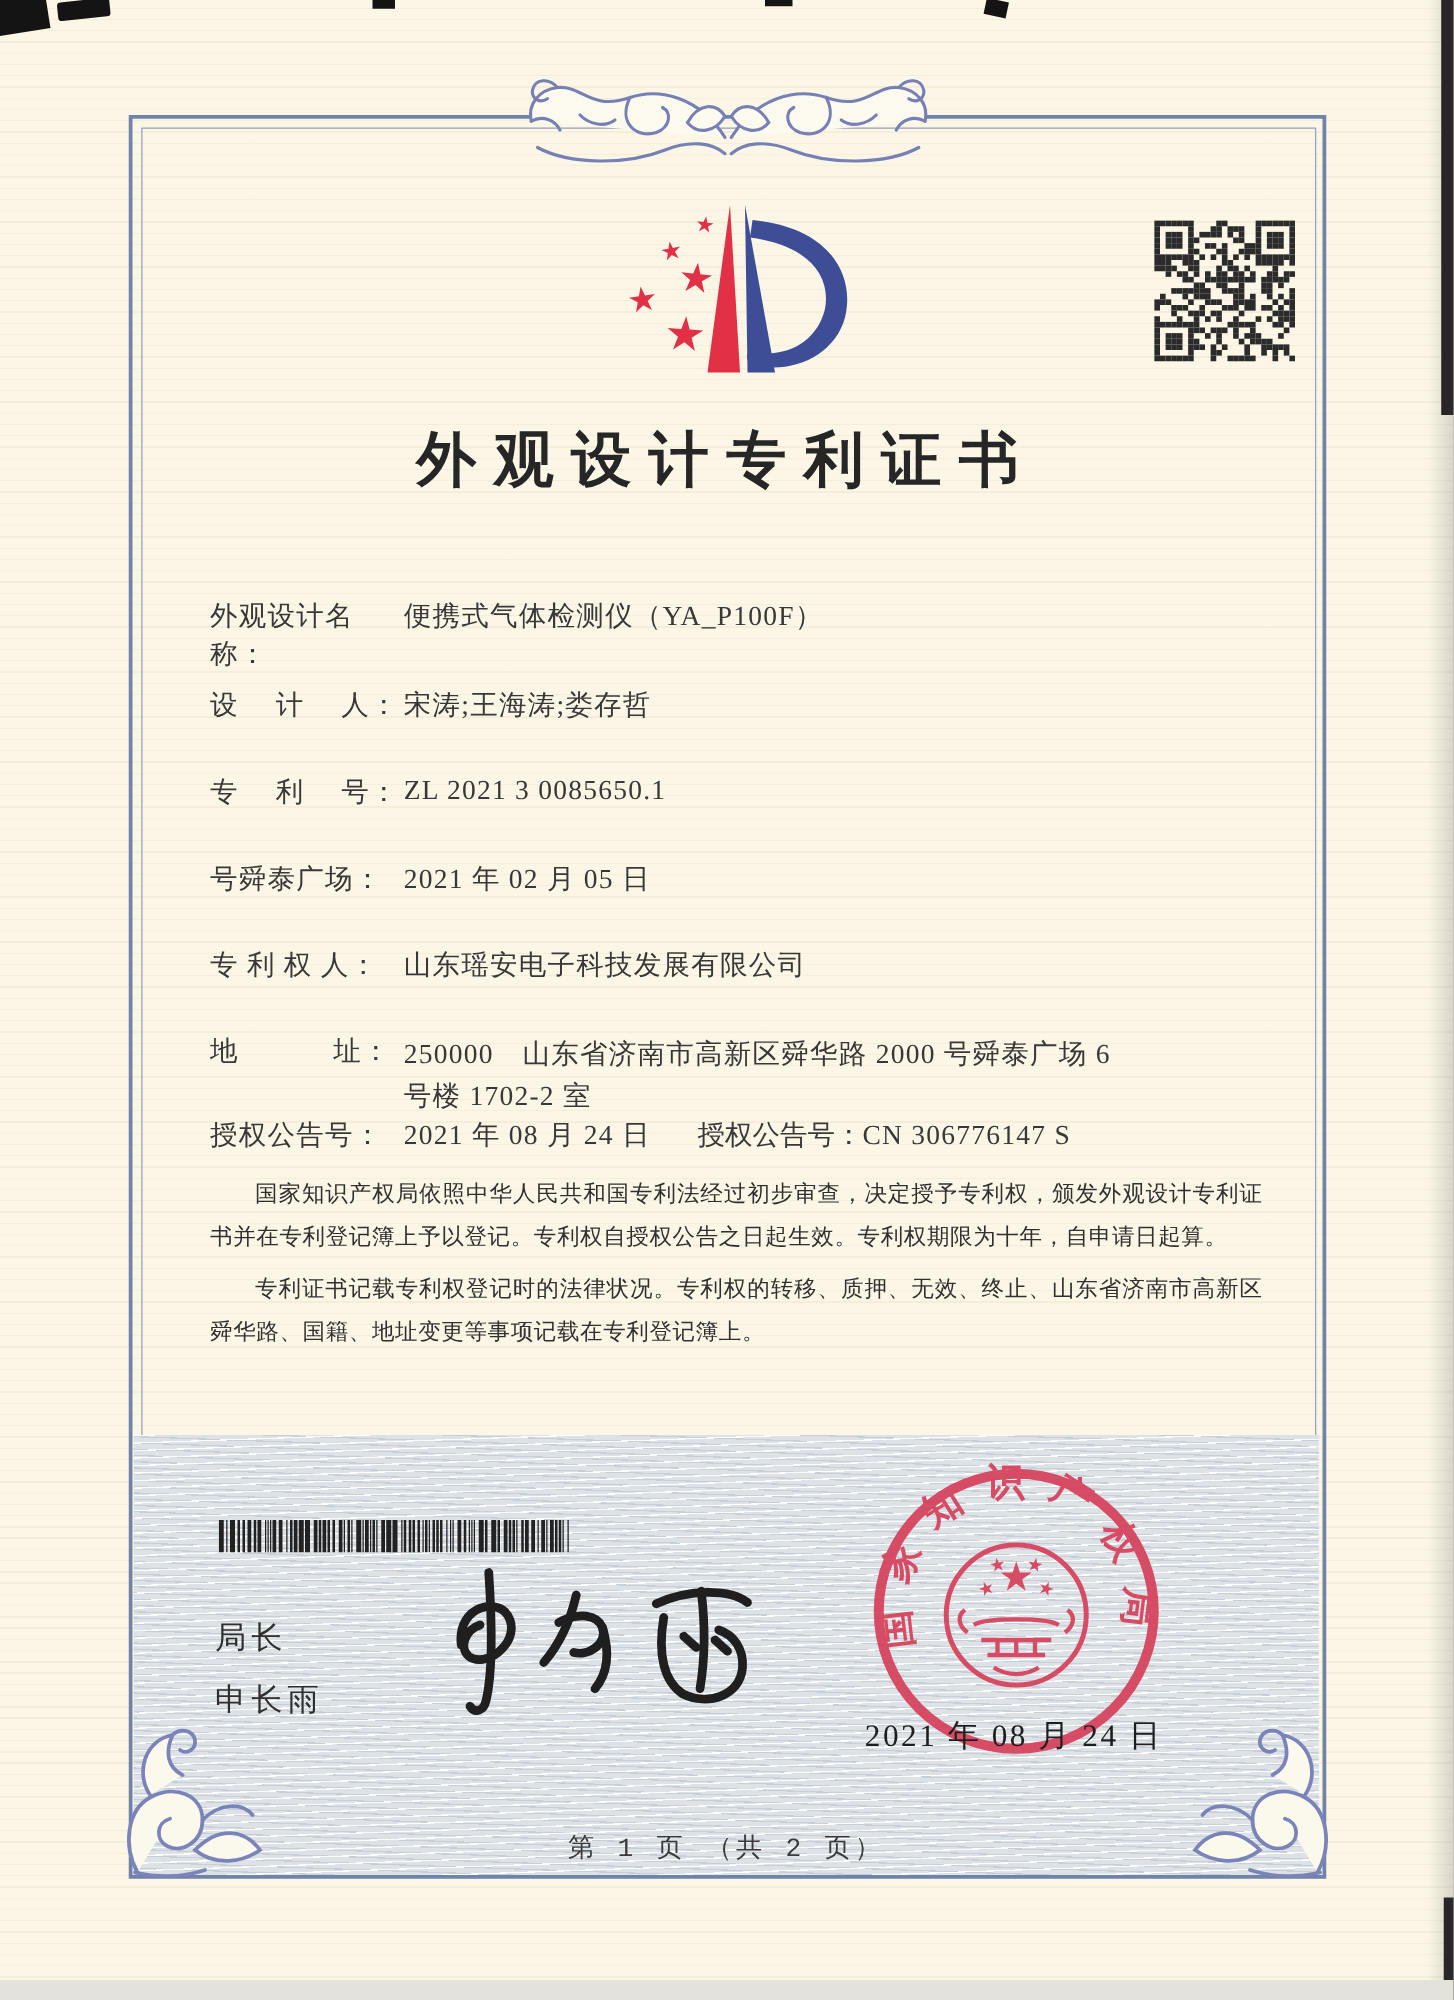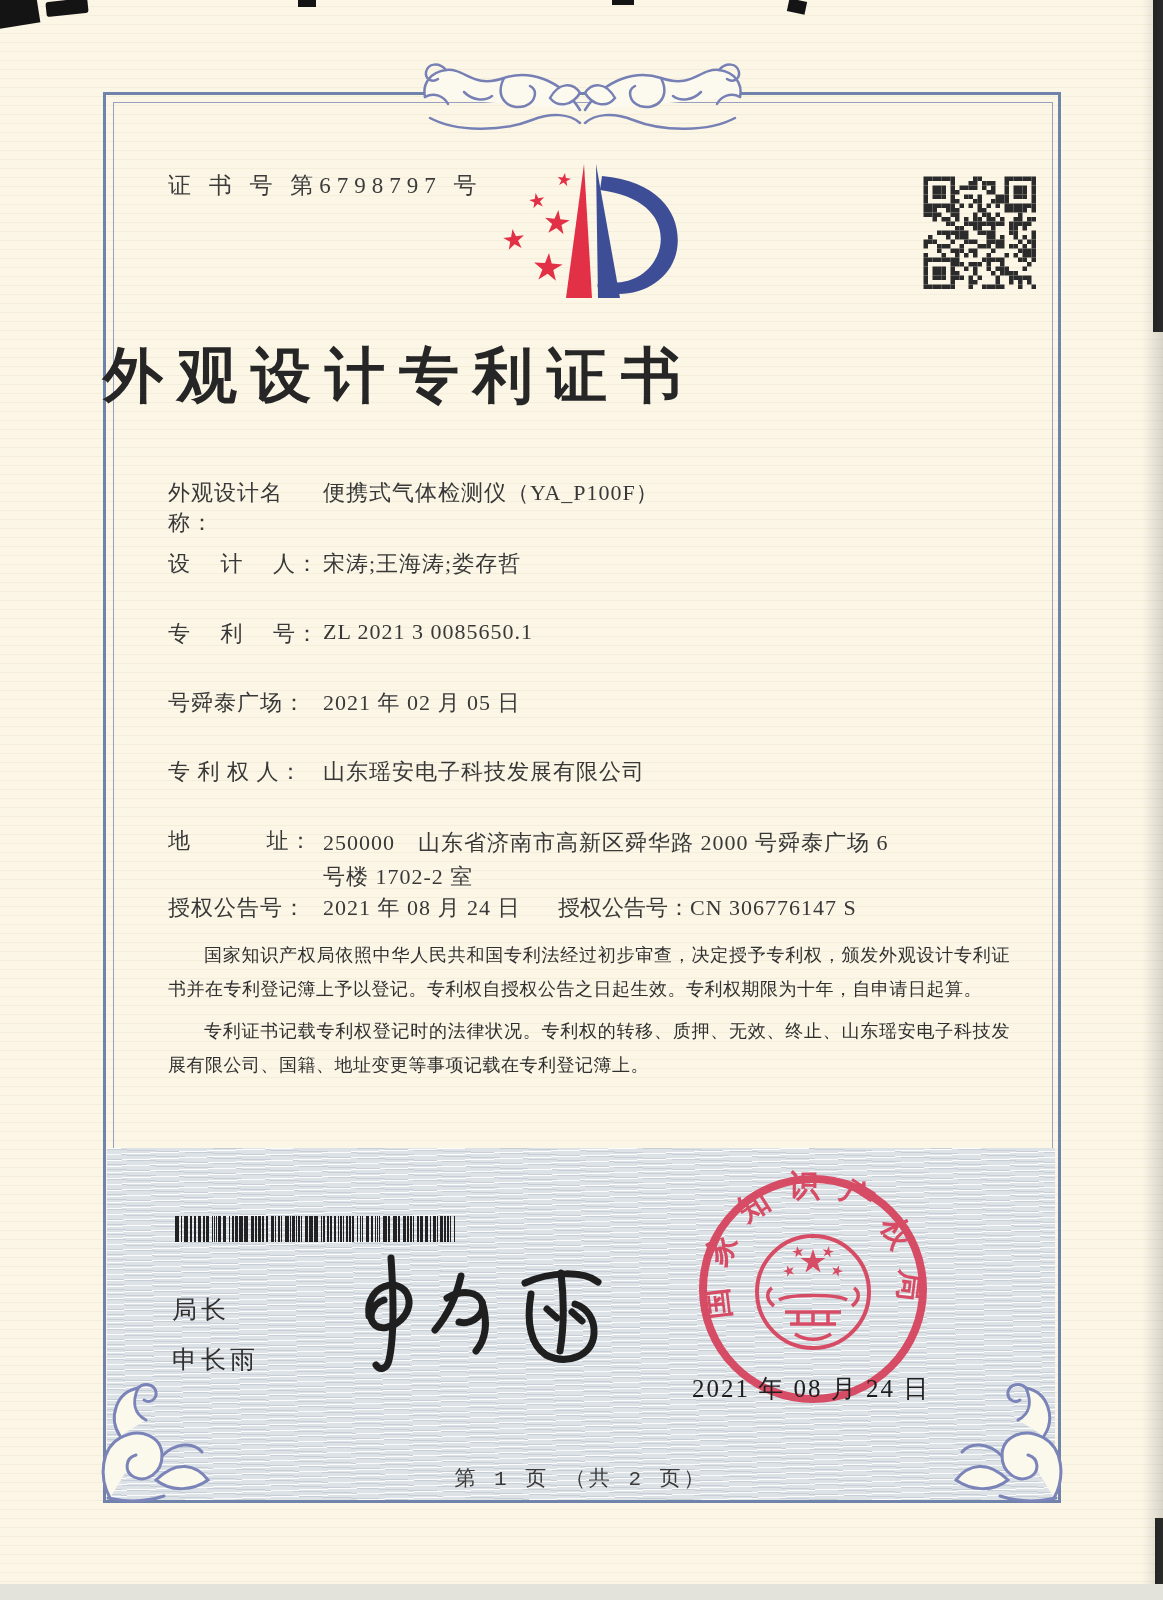--- a/index.html
+++ b/index.html
@@ -27,22 +27,22 @@
   
   .band{
     position:absolute;left:107px;top:1148px;width:948px;height:352px;
     background-color:#dde2e6;
     background-image:
       repeating-linear-gradient(178deg, rgba(255,255,255,.9) 0 1px, rgba(0,0,0,0) 1px 6px),
       repeating-linear-gradient(2deg, rgba(176,183,194,.45) 0 1px, rgba(0,0,0,0) 1px 5px);
   }
   
   .certno{position:absolute;left:168px;top:170px;font-size:23px;letter-spacing:6px;color:#3c3c3c;}
-  .title{position:absolute;left:103px;width:956px;top:336px;text-align:left;
-         font-size:60px;font-weight:700;letter-spacing:14px;color:#262626;}
+  .title{position:absolute;left:103px;width:956px;top:336px;text-align:center;
+         font-size:48px;font-weight:700;letter-spacing:14px;color:#262626;}
   .frow{position:absolute;left:168px;width:892px;font-size:22px;color:#383838;}
   .flabel{display:inline-block;width:155px;letter-spacing:1px;vertical-align:top;}
   .fvalue{letter-spacing:1px;}
   .frow.address .fvalue{display:inline-block;width:590px;line-height:1.55;vertical-align:top;}
   .grant2{position:absolute;left:390px;top:0;white-space:nowrap;}
   .paras{position:absolute;left:168px;top:938px;width:842px;}
   .paras p{margin:0;font-size:18px;line-height:34px;text-indent:2em;text-align:justify;color:#303030;letter-spacing:.5px;}
   .paras p + p{margin-top:8px;}
   
   .barcode{position:absolute;left:175px;top:1216px;}
@@ -119,21 +119,20 @@
     <g stroke="#7b84b8" stroke-width="3" fill="none" stroke-linecap="round">
       <path d="M14,118 C2,96 6,68 24,58 C44,47 66,56 66,76 C66,93 50,103 38,97 C28,92 29,78 40,75" fill="#fbf8ec"></path>
       <path d="M24,56 C12,38 20,12 42,8 C36,22 38,34 50,40" fill="#fbf8ec"></path>
       <path d="M60,100 C80,80 100,84 112,100 C98,110 76,113 60,100 Z" fill="#fbf8ec"></path>
       <path d="M66,76 C80,62 98,62 106,72"></path>
       <path d="M42,8 C48,2 58,4 60,12 C61,19 54,24 48,20"></path>
       <path d="M12,118 C30,122 50,122 68,116"></path>
     </g>
   </svg>
 
-  <div class="certno">证 书 号 第6798797 号</div>
 
   <svg class="logo" width="240" height="175" viewBox="0 0 240 175">
     <polygon fill="#e23046" points="97.0,33.1 97.9,38.1 102.9,38.8 98.4,41.2 99.3,46.2 95.6,42.6 91.1,45.0 93.4,40.5 89.7,36.9 94.7,37.6"></polygon>
     <polygon fill="#e23046" points="67.6,53.1 70.3,58.3 76.1,57.2 72.0,61.4 74.8,66.6 69.5,64.0 65.5,68.2 66.3,62.4 61.1,59.9 66.8,58.9"></polygon>
     <polygon fill="#e23046" points="90.4,70.1 92.3,79.3 101.7,80.3 93.5,85.0 95.5,94.3 88.5,87.9 80.3,92.7 84.1,84.0 77.1,77.7 86.5,78.7"></polygon>
     <polygon fill="#e23046" points="44.5,89.1 48.0,96.3 55.9,95.2 50.1,100.7 53.6,107.9 46.6,104.2 40.8,109.7 42.2,101.8 35.2,98.1 43.1,97.0"></polygon>
     <polygon fill="#e23046" points="81.0,113.0 83.7,123.6 94.6,124.4 85.3,130.1 87.9,140.7 79.6,133.7 70.4,139.5 74.4,129.4 66.1,122.4 77.0,123.1"></polygon>
     <polygon points="116,24 124,158 98,158" fill="#e23046"></polygon>
     <polygon points="128,24 152,158 130,158" fill="#3d4e97"></polygon>
     <path d="M134,36 C198,42 216,82 208,114 C200,144 166,160 134,152 C130,150 128,146 131,141 C161,148 186,133 192,107 C197,80 178,56 132,50 Z" fill="#3d4e97"></path>
@@ -490,21 +489,21 @@
     <div class="frow" style="top:893px">
       <span class="flabel">授权公告号：</span><span class="fvalue">2021 年 08 月 24 日</span>
       <span class="grant2">
         <span>授权公告号：</span><span class="fvalue">CN 306776147 S</span>
       </span>
     </div>
   </div>
 
   <div class="paras">
     <p>国家知识产权局依照中华人民共和国专利法经过初步审查，决定授予专利权，颁发外观设计专利证书并在专利登记簿上予以登记。专利权自授权公告之日起生效。专利权期限为十年，自申请日起算。</p>
-    <p>专利证书记载专利权登记时的法律状况。专利权的转移、质押、无效、终止、山东瑶安电子科技发展有限公司、国籍、地址变更等事项记载在专利登记簿上。</p>
+    <p>专利证书记载专利权登记时的法律状况。专利权的转移、质押、无效、终止、山东省济南市高新区舜华路、国籍、地址变更等事项记载在专利登记簿上。</p>
   </div>
 
   <svg class="barcode" id="barcode" width="284" height="26" viewBox="0 0 284 26">
       <rect x="0" y="0" width="4" height="26" fill="#222"></rect>
       <rect x="6" y="0" width="1" height="26" fill="#222"></rect>
       <rect x="9" y="0" width="4" height="26" fill="#222"></rect>
       <rect x="15" y="0" width="2" height="26" fill="#222"></rect>
       <rect x="19" y="0" width="2" height="26" fill="#222"></rect>
       <rect x="23" y="0" width="3" height="26" fill="#222"></rect>
       <rect x="28" y="0" width="2" height="26" fill="#222"></rect>

